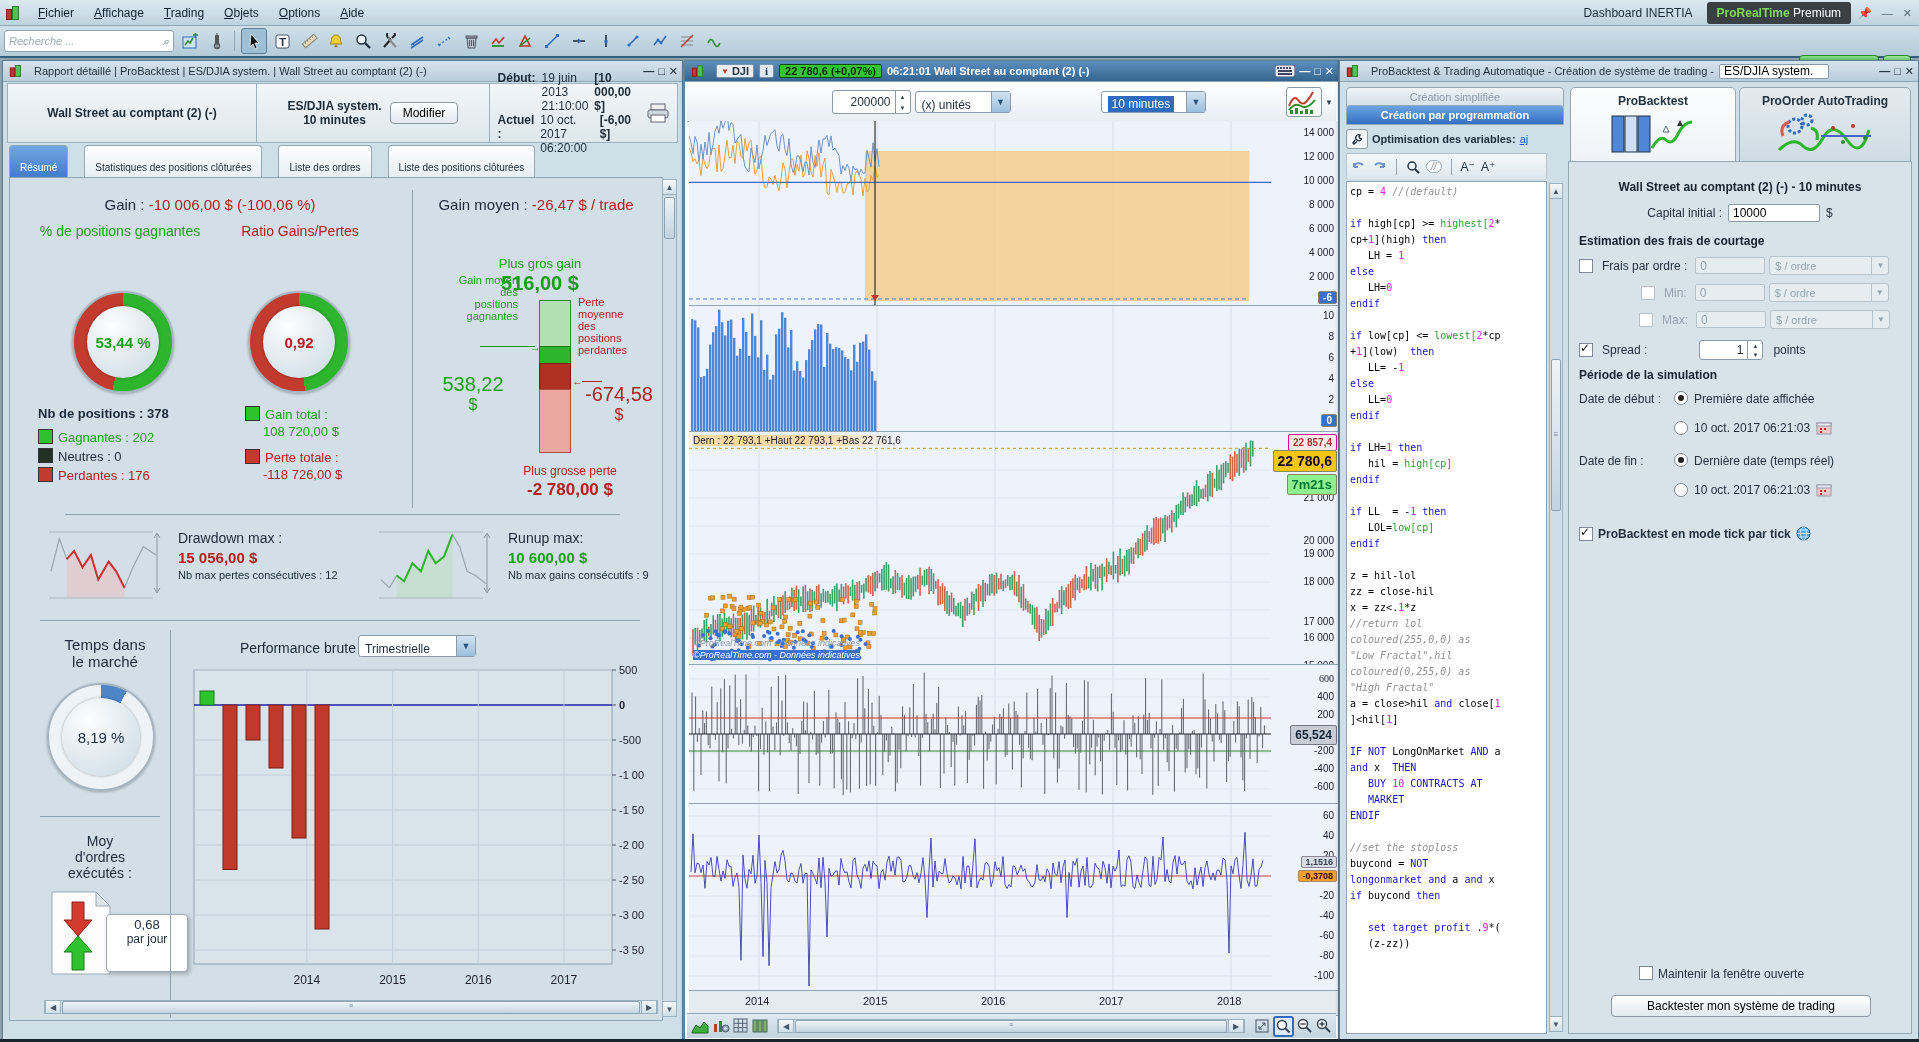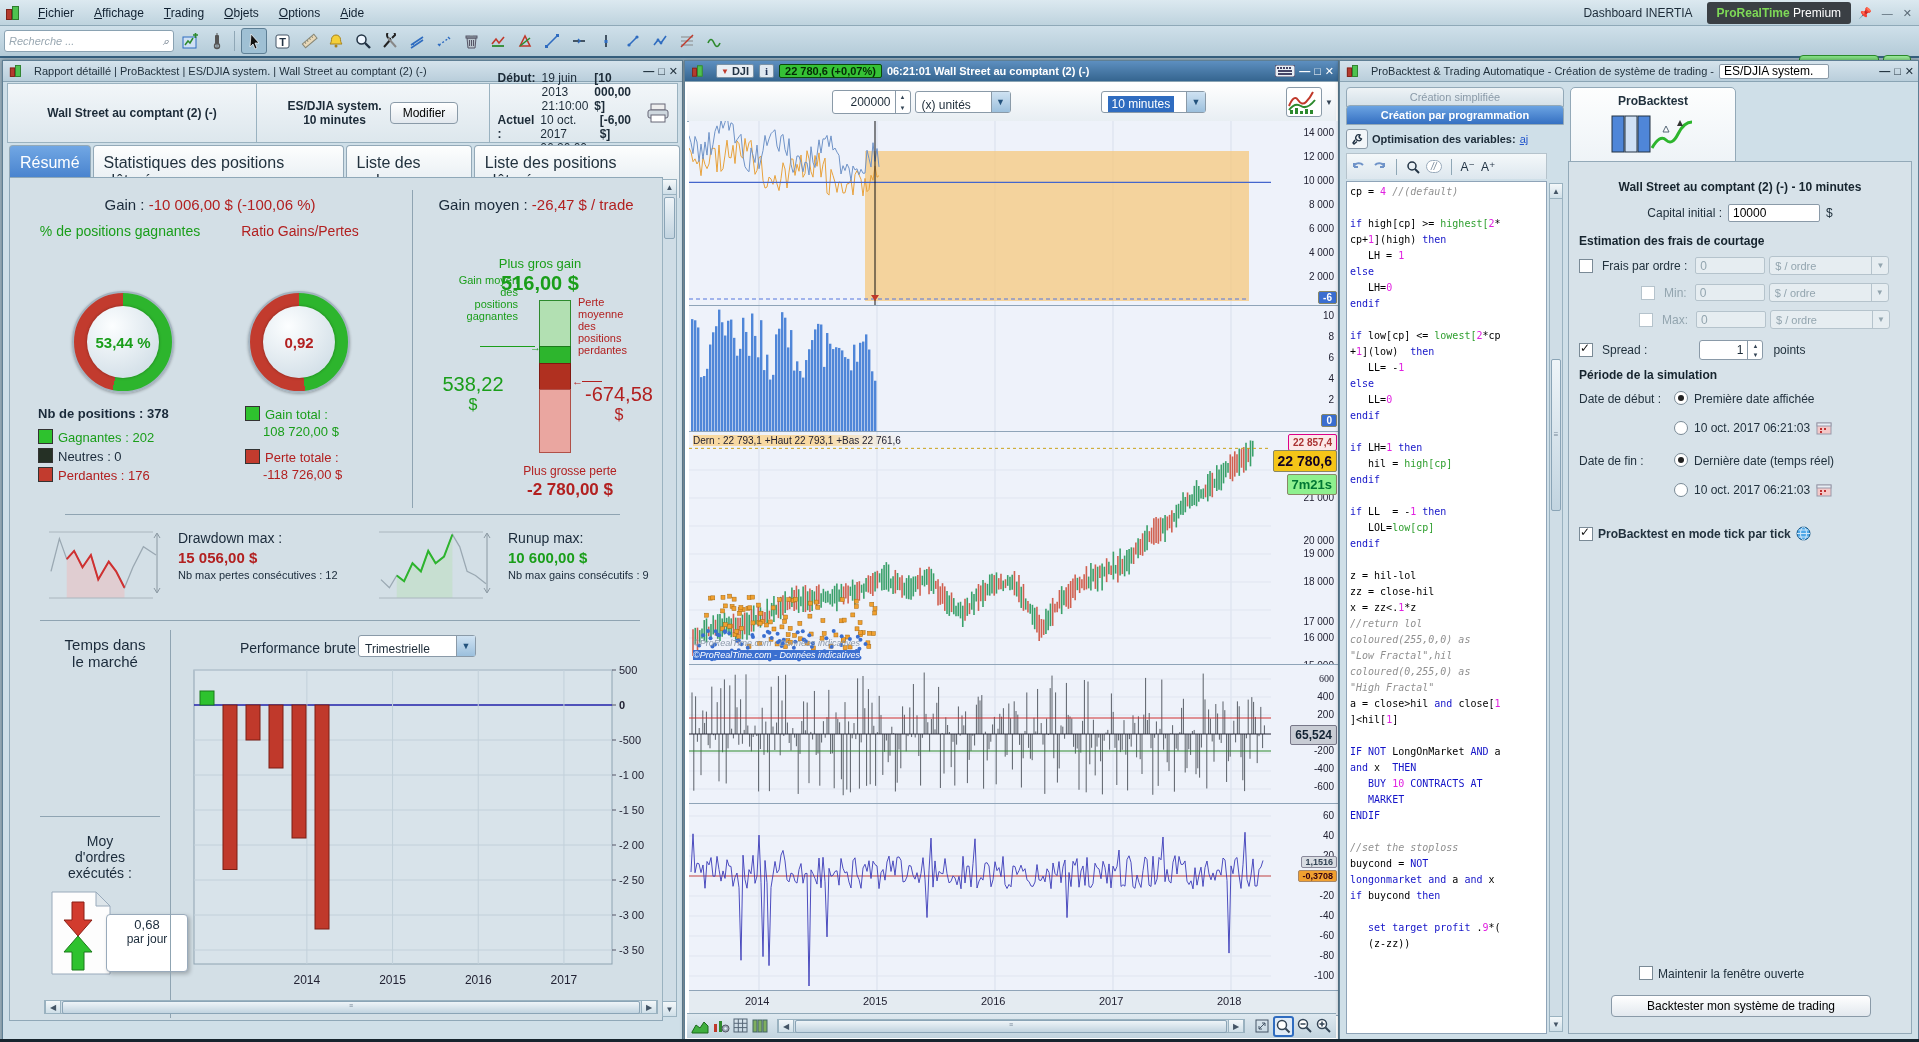--- a/index.html
+++ b/index.html
@@ -27,21 +27,21 @@
   
   .window{position:absolute;background:#cfdfe8;border:1px solid #5f7f94;box-shadow:0 0 4px rgba(0,0,0,.35)}
   .titlebar{height:20px;display:flex;align-items:center;padding:0 4px;gap:5px;font-size:11px;font-weight:bold;background:linear-gradient(#d5e3ec,#b9cedb);border-bottom:1px solid #8aa4b4;color:#22323e}
   .titlebar.blue{background:linear-gradient(#5d8fc0,#35658f);color:#fff}
   .tb-ctl{margin-left:auto;display:flex;gap:4px;align-items:center}
   .tb-ctl span{font-size:11px;font-weight:bold}
   
   #hdrrow{left:4px;top:22px;right:4px;height:58px;background:linear-gradient(#f2f6f9,#dde7ed);border:1px solid #9ab2c0;display:flex;align-items:center}
   .hdrcell{border-right:1px solid #9ab2c0;height:100%;display:flex;align-items:center;justify-content:center;flex-direction:column;box-sizing:border-box;padding:2px 8px}
   .btn{background:linear-gradient(#ffffff,#e2e8ee);border:1px solid #8a9aa8;border-radius:4px;padding:3px 12px;font-size:12px}
-  .rtab{padding:8px 10px;font-size:16px;background:linear-gradient(#fdfefe,#dfe8ee);border:1px solid #93a9b8;border-bottom:none;border-radius:4px 4px 0 0;margin-right:2px;color:#22323e}
+  .rtab{padding:16px 10px;font-size:10px;background:linear-gradient(#fdfefe,#dfe8ee);border:1px solid #93a9b8;border-bottom:none;border-radius:4px 4px 0 0;margin-right:16px;color:#22323e}
   .rtab.active{background:linear-gradient(#71a7e4,#2f6cc0);color:#fff}
   #reportbody{left:6px;top:116px;width:652px;height:842px;background:#d3dfe6;border:1px solid #8fa8b8}
   .grn{color:#1a9e1a}.red{color:#b22020}.dk{color:#1a2a3a}
   .donut{border-radius:50%;border:2px solid #a4b4c0;box-shadow:0 1px 3px rgba(0,0,0,.3)}
   .donut::before{content:"";position:absolute;inset:13px;border-radius:50%;background:radial-gradient(circle at 35% 28%,#fcfeff,#c9d8e2);box-shadow:0 0 3px rgba(0,0,0,.35)}
   .donut .val{position:absolute;inset:0;display:flex;align-items:center;justify-content:center;font-weight:bold;text-align:center;z-index:1}
   .sq{width:13px;height:13px;border:1px solid #333;display:inline-block;margin-right:5px;vertical-align:-2px}
   .divline{background:#8fa4b2;height:1px}
   .sparkbox{background:transparent}
   .select{background:#fff;border:1px solid #8a9aa8;border-radius:3px;height:20px;display:flex;align-items:flex-end;padding-left:6px;font-size:12px;position:relative}
@@ -383,20 +383,23 @@
       </svg>
     <div class="abs" style="left:498px;top:352px;font-size:14px">
       <div class="dk">Runup max:</div>
       <div class="grn" style="font-weight:bold;font-size:15px;margin:3px 0">10 600,00 $</div>
       <div class="dk" style="font-size:11px;width:152px;overflow:hidden;white-space:nowrap">Nb max gains consécutifs : 9</div>
     </div>
     <div class="abs divline" style="left:30px;top:442px;width:600px"></div>
 
     <div class="abs dk" style="left:15px;top:458px;width:160px;text-align:center;font-size:15px;white-space:pre-line">Temps dans
 le marché</div>
+    <div class="abs donut" id="timeDonut" style="left: 37px; top: 505px; width: 104px; height: 104px; background: conic-gradient(rgb(76, 134, 200) 0deg, rgb(76, 134, 200) 8.19%, rgb(238, 243, 247) 0deg, rgb(238, 243, 247) 100%);">
+        <div class="val dk" style="font-size:15px;font-weight:normal">8,19 %</div>
+      </div>
     <div class="abs divline" style="left:30px;top:638px;width:120px"></div>
     <div class="abs dk" style="left:15px;top:655px;width:150px;text-align:center;font-size:14px;white-space:pre-line">Moy
 d'ordres
 exécutés :</div>
     <div class="abs" style="left:40px;top:712px">
       <svg width="62" height="86">
           <path d="M2 2 h44 l14 14 v68 h-58 z" fill="#fdfdfd" stroke="#9ab"></path>
           <path d="M46 2 l14 14 h-14 z" fill="#dde5ea" stroke="#9ab"></path>
           <path d="M22 12 h12 v18 h8 l-14 16 -14 -16 h8 z" fill="#d23b2e" stroke="#8a1f15"></path>
           <path d="M22 80 h12 v-18 h8 l-14 -16 -14 16 h8 z" fill="#2ec22e" stroke="#1a7a1a"></path>
@@ -1589,20 +1592,41 @@
         <g>
           <rect x="2" y="4" width="12" height="36" fill="#4f86d8" stroke="#234"></rect>
           <rect x="15" y="4" width="12" height="36" fill="#cfe0f4" stroke="#234"></rect>
           <rect x="28" y="4" width="12" height="36" fill="#4f86d8" stroke="#234"></rect>
           <path d="M42 36 q8 -14 14 -8 t12 -6 t14 -12" stroke="#2db52d" fill="none" stroke-width="3"></path>
           <path d="M56 14 l3 6 h-6 z" fill="#fff" stroke="#567"></path>
           <path d="M70 8 l3 6 h-6 z" fill="#333"></path>
         </g>
       </svg>
   </div>
+  <div class="bigtab inactive" style="left:399px;top:26px;width:172px">
+    <span>ProOrder AutoTrading</span>
+    <svg width="96" height="44" style="margin-top:4px">
+        <g>
+          <circle cx="18" cy="14" r="7" fill="none" stroke="#2f6cc0" stroke-width="3" stroke-dasharray="3 2"></circle>
+          <circle cx="30" cy="8" r="5" fill="none" stroke="#2f6cc0" stroke-width="3" stroke-dasharray="3 2"></circle>
+          <path d="M6 24 q-4 -10 6 -14" stroke="#d06050" fill="none" stroke-width="3"></path>
+          <path d="M34 16 q8 2 6 12" stroke="#2db52d" fill="none" stroke-width="3"></path>
+          <path d="M2 38 q14 -14 24 -4 t20 -8 t24 2 t22 -10" stroke="#2db52d" fill="none" stroke-width="3"></path>
+          <path d="M44 24 h50" stroke="#4466cc" stroke-width="2"></path>
+          <g fill="#c0392b">
+            <circle cx="56" cy="16" r="2"></circle>
+            <circle cx="76" cy="14" r="2"></circle>
+          </g>
+          <g fill="#2d8a2d">
+            <circle cx="66" cy="30" r="2"></circle>
+            <circle cx="88" cy="26" r="2"></circle>
+          </g>
+        </g>
+      </svg>
+  </div>
   <div id="setbody">
     <div class="abs seclabel" style="left:0;top:18px;width:100%;text-align:center">Wall Street au comptant (2) (-) - 10 minutes</div>
     <div class="abs" style="left:0;top:42px;width:100%;display:flex;justify-content:center;align-items:center;gap:6px">
       <span class="slabel">Capital initial :</span>
       <input class="inp" style="width: 92px; height: 18px;" value="10000">
       <span class="slabel">$</span>
     </div>
     <div class="abs seclabel" style="left:10px;top:72px">Estimation des frais de courtage</div>
     <div class="abs" style="left:10px;top:94px;display:flex;align-items:center;gap:4px">
       <span class="cb"></span>

